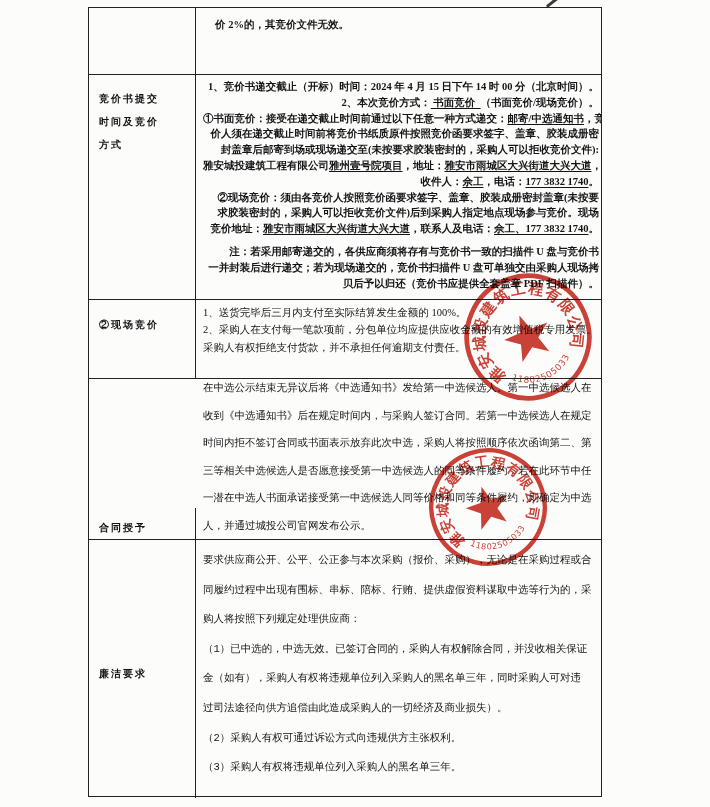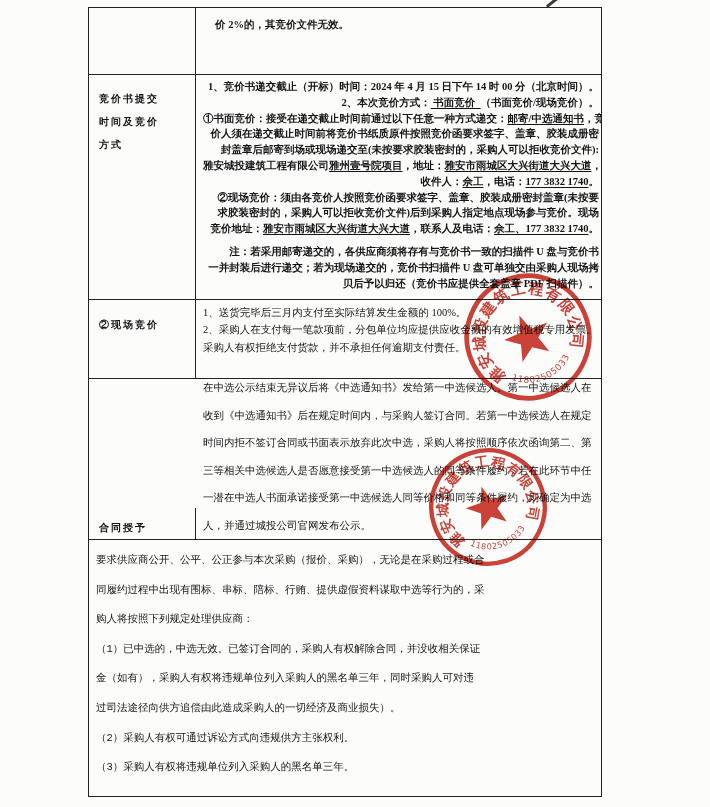--- a/index.html
+++ b/index.html
@@ -99,20 +99,23 @@
           <div class="line"><span>在中选公示结束无异议后将《中选通知书》发给第一中选候选人。第一中选候选人在</span></div>
           <div class="line"><span>收到《中选通知书》后在规定时间内，与采购人签订合同。若第一中选候选人在规定</span></div>
           <div class="line"><span>时间内拒不签订合同或书面表示放弃此次中选，采购人将按照顺序依次函询第二、第</span></div>
           <div class="line"><span>三等相关中选候选人是否愿意接受第一中选候选人的同等条件履约，若在此环节中任</span></div>
           <div class="line"><span>一潜在中选人书面承诺接受第一中选候选人同等价格和同等条件履约，则确定为中选</span></div>
           <div class="line"><span>人，并通过城投公司官网发布公示。</span></div>
         </div>
     </div>
 
     <div class="row r5">
+      <div class="label-cell">
+          <div class="line"><span>廉洁要求</span></div>
+        </div>
       <div class="content-cell">
           <div class="line"><span>要求供应商公开、公平、公正参与本次采购（报价、采购），无论是在采购过程或合</span></div>
           <div class="line"><span>同履约过程中出现有围标、串标、陪标、行贿、提供虚假资料谋取中选等行为的，采</span></div>
           <div class="line"><span>购人将按照下列规定处理供应商：</span></div>
           <div class="line"><span>（1）已中选的，中选无效。已签订合同的，采购人有权解除合同，并没收相关保证</span></div>
           <div class="line"><span>金（如有），采购人有权将违规单位列入采购人的黑名单三年，同时采购人可对违</span></div>
           <div class="line"><span>过司法途径向供方追偿由此造成采购人的一切经济及商业损失）。</span></div>
           <div class="line"><span>（2）采购人有权可通过诉讼方式向违规供方主张权利。</span></div>
           <div class="line"><span>（3）采购人有权将违规单位列入采购人的黑名单三年。</span></div>
         </div>

